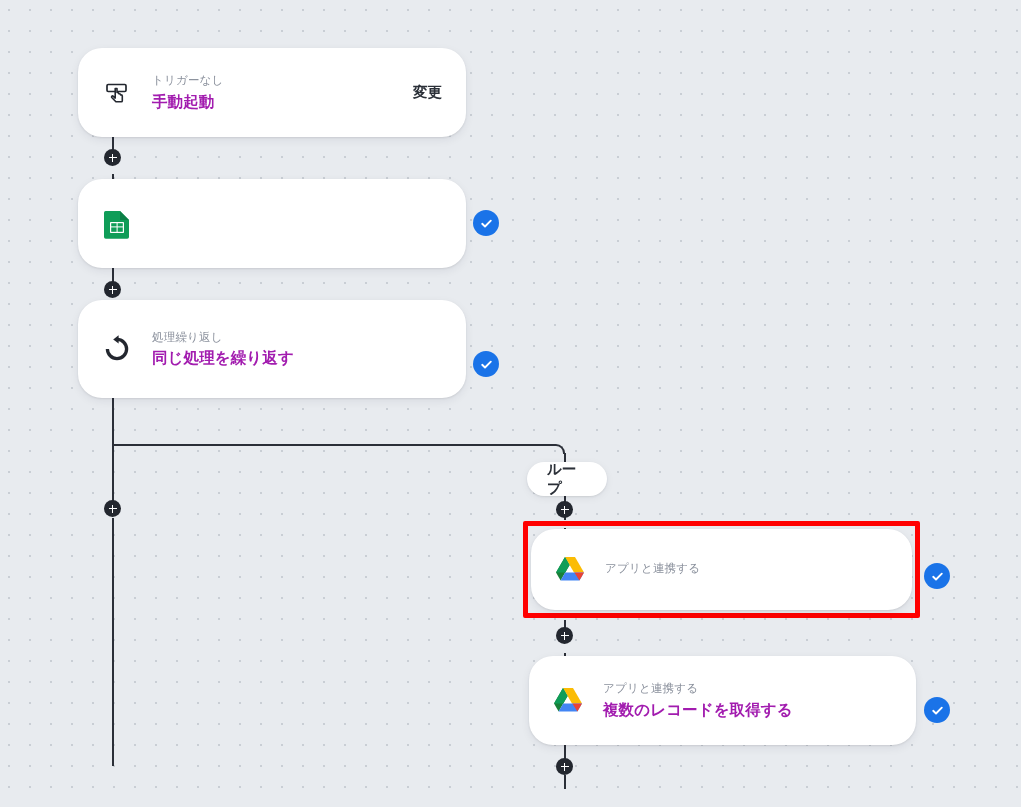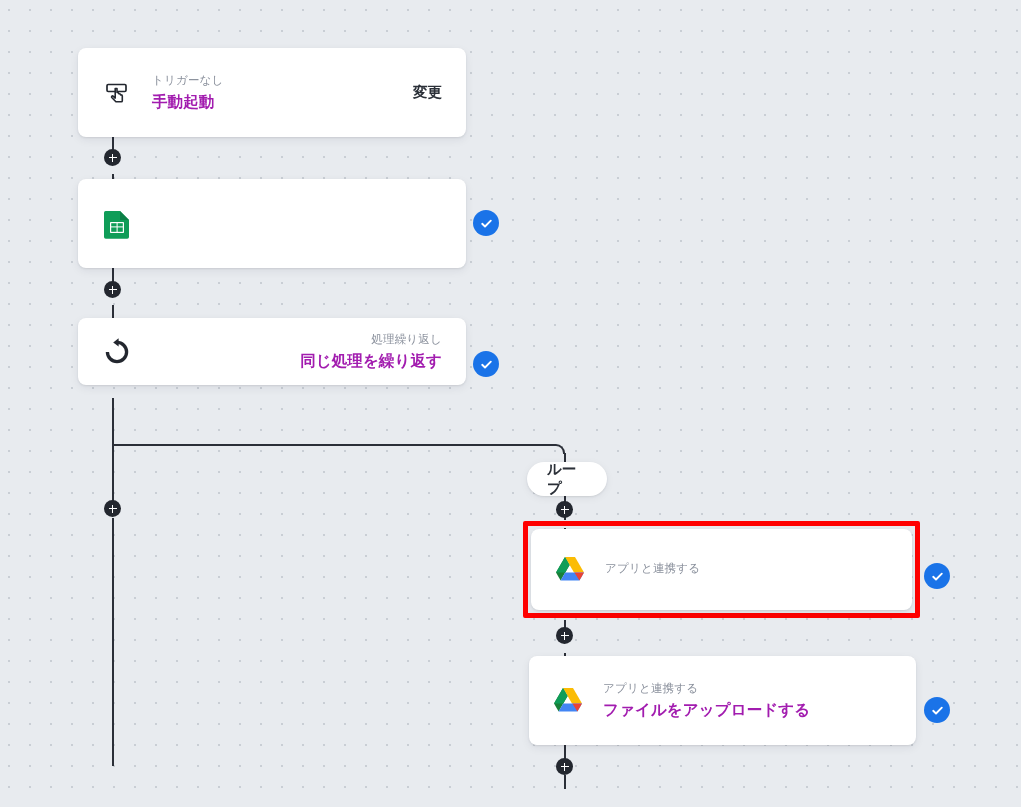--- a/index.html
+++ b/index.html
@@ -56,21 +56,21 @@
     position: absolute;
     background: #ffffff;
   }
   .plus-node::before { width: 8px; height: 1.8px; }
   .plus-node::after  { width: 1.8px; height: 8px; }
 
   
   .node-card {
     position: absolute;
     background: #ffffff;
-    border-radius: 8px;
+    border-radius: 24px;
     box-shadow: 0 1px 2px rgba(28,35,50,0.10), 0 3px 10px rgba(28,35,50,0.07);
     display: flex;
     align-items: center;
     padding: 0 24px 0 22px;
     z-index: 3;
     cursor: pointer;
   }
   .card-icon {
     width: 34px;
     height: 34px;
@@ -207,21 +207,21 @@
         <rect x="13.6" y="18.4" width="5.2" height="4.4" fill="#0f9d58"></rect>
       </svg>
     </span>
   </div>
   <div class="check-badge" style="left:473px; top:210px;">
     <svg width="15" height="15" viewBox="0 0 16 16">
         <path d="M3.4 8.3 L6.4 11.2 L12.6 5.0" fill="none" stroke="#fff" stroke-width="2" stroke-linecap="round" stroke-linejoin="round"></path>
       </svg>
   </div>
 
-  <div class="node-card" style="left:78px; top:318px; width:388px; height:67px;text-align:right;">
+  <div class="node-card" style="left:78px; top:300px; width:388px; height:98px;">
     <span class="card-icon">
       <svg width="30" height="30" viewBox="0 0 30 30">
         <path d="M15 5.4 a9.6 9.6 0 1 1 -9.6 9.6" fill="none" stroke="#23272f" stroke-width="3.3" stroke-linecap="butt"></path>
         <path d="M16.6 1.2 L11.2 5.4 L16.6 9.6 z" fill="#23272f"></path>
       </svg>
     </span>
     <span class="card-text">
       <span class="card-sub" style="display:block;">処理繰り返し</span>
       <span class="card-title" style="display:block;">同じ処理を繰り返す</span>
     </span>
@@ -260,21 +260,21 @@
       <svg width="30" height="27" viewBox="0 0 30 27">
         <path d="M10.0 1.0 L1.0 16.6 L5.6 24.6 L14.6 9.0 z" fill="#188038"></path>
         <path d="M10.0 1.0 L20.0 1.0 L29.0 16.6 L19.0 16.6 z" fill="#fbbc04"></path>
         <path d="M5.6 24.6 L24.4 24.6 L29.0 16.6 L10.2 16.6 z" fill="#4285f4"></path>
         <path d="M10.0 1.0 L14.6 9.0 L10.2 16.6 L1.0 16.6 z" fill="#0f9d58"></path>
         <path d="M24.4 24.6 L29.0 16.6 L19.4 16.6 z" fill="#ea4335"></path>
       </svg>
     </span>
     <span class="card-text">
       <span class="card-sub" style="display:block;">アプリと連携する</span>
-      <span class="card-title" style="display:block;">ファイルをアップロードする</span>
+      <span class="card-title" style="display:block;">複数のレコードを取得する</span>
     </span>
   </div>
   <div class="check-badge" style="left:924px; top:697px;">
     <svg width="15" height="15" viewBox="0 0 16 16">
         <path d="M3.4 8.3 L6.4 11.2 L12.6 5.0" fill="none" stroke="#fff" stroke-width="2" stroke-linecap="round" stroke-linejoin="round"></path>
       </svg>
   </div>
 
 </div>
 

